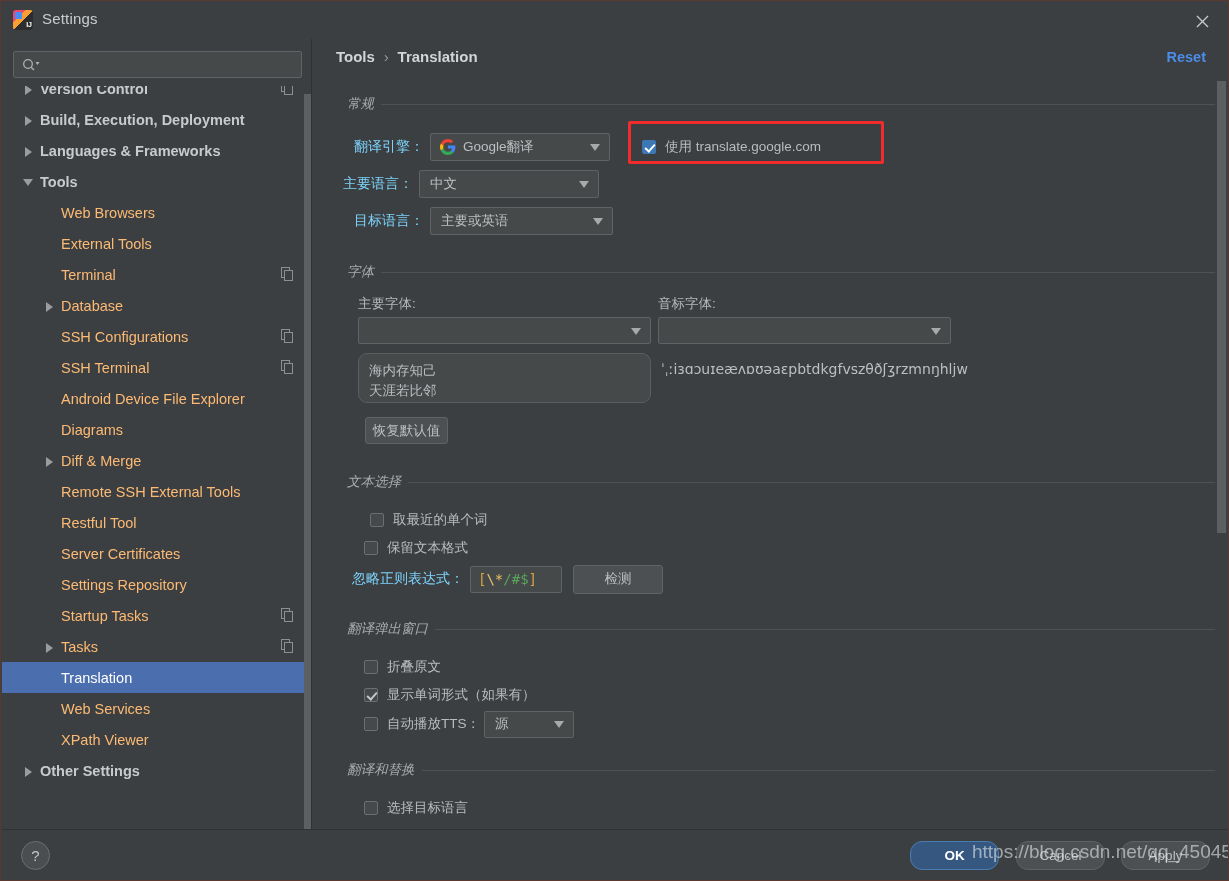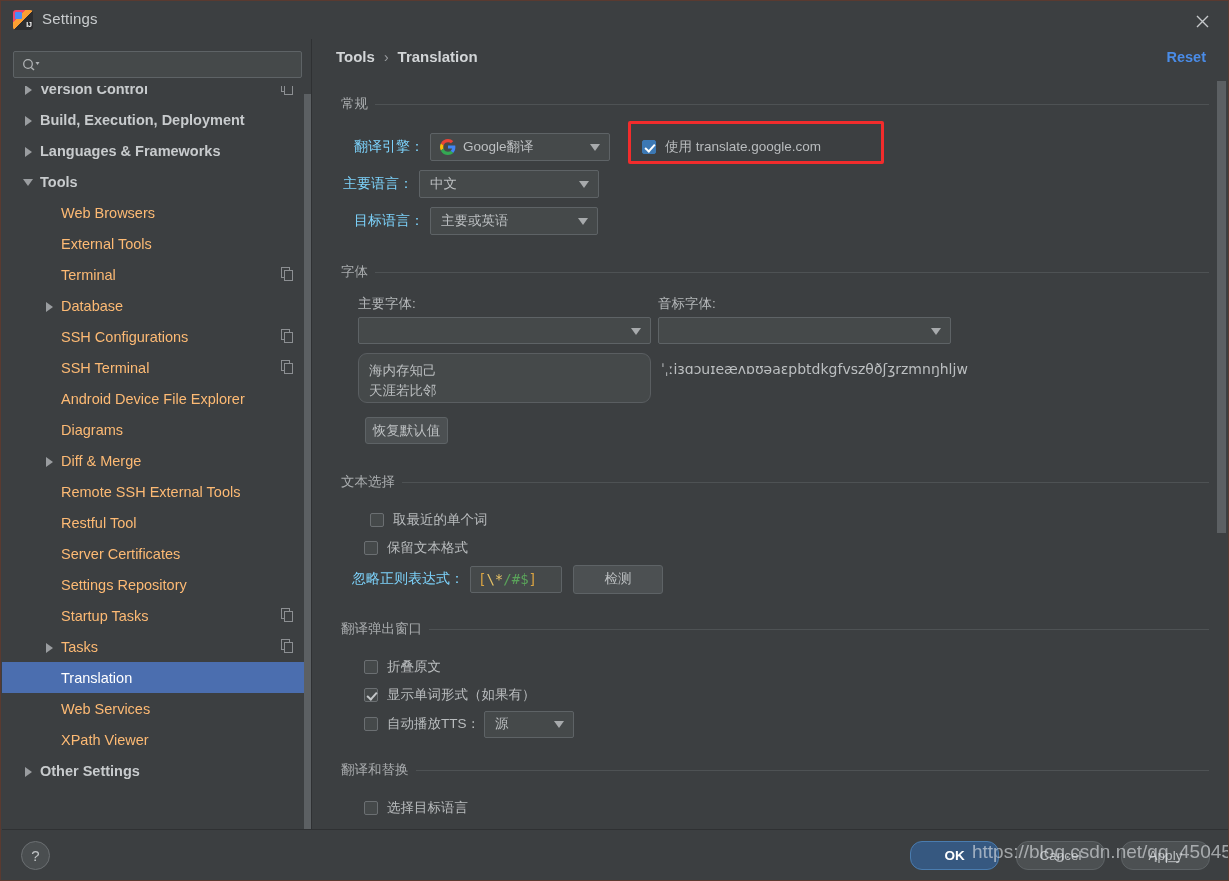--- a/index.html
+++ b/index.html
@@ -123,21 +123,21 @@
     font-size: 15px; font-weight: bold; color: #d2d5d7;
     display: flex; align-items: center; gap: 9px;
   }
   .breadcrumb .chev { font-weight: normal; color: #9a9da0; font-size: 14px; }
   .reset-link {
     position: absolute; right: 23px; top: 10px;
     font-size: 14.5px; font-weight: bold; color: #4a8ce8; cursor: pointer;
   }
 
   .section {
-    position: absolute; left: 29px; width: 868px;
+    position: absolute; left: 35px; width: 868px; font-style: italic;
   }
   .sec-head {
     display: flex; align-items: center; gap: 7px; height: 18px;
   }
   .sec-head .lbl { font-size: 13.5px; color: #a9acae; white-space: nowrap; }
   .sec-head .rule { flex: 1; height: 1px; background: #4e5254; }
 
   .row { position: absolute; display: flex; align-items: center; }
   .field-label {
     font-size: 14px; color: #7dd3fc; text-align: right;
@@ -461,21 +461,21 @@
     <div class="row" style="left:13px; top:131px; width:300px; height:28px;">
       <span class="field-label" style="width:88px;">主要语言：</span>
       <div class="combo" style="margin-left:6px; width:180px; height:28px;">
         <span class="txt">中文</span>
         <span class="arrow"></span>
       </div>
     </div>
 
     <div class="row" style="left:24px; top:168px; width:300px; height:28px;">
       <span class="field-label" style="width:88px;">目标语言：</span>
-      <div class="combo" style="margin-left:6px; width:168px; height:28px;">
+      <div class="combo" style="margin-left:6px; width:183px; height:28px;">
         <span class="txt">主要或英语</span>
         <span class="arrow"></span>
       </div>
     </div>
 
     <div class="row" style="left:330px; top:95px; height:26px;">
       <span class="cb checked-blue"></span>
       <span class="cb-label">使用 translate.google.com</span>
     </div>
     <div class="highlight-box" style="left:316px; top:82px; width:256px; height:43px;"></div>

